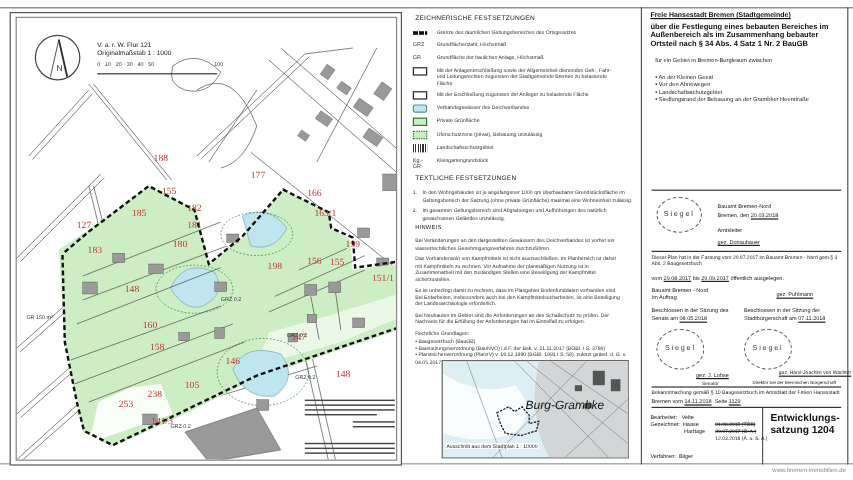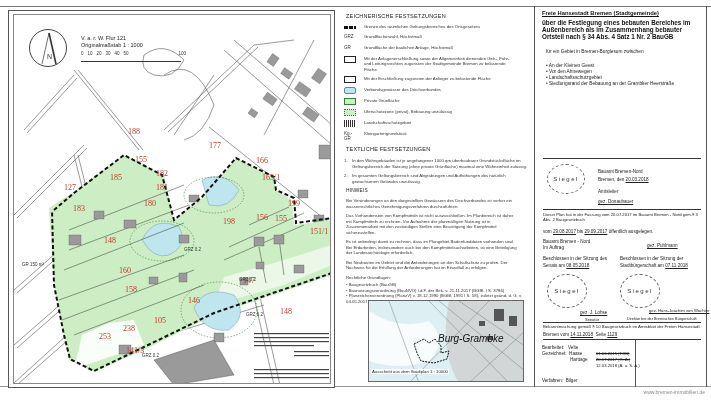--- a/index.html
+++ b/index.html
@@ -403,16 +403,18 @@
       <span>Haase</span>
     </div>
     <div class="tb-small" style="left:36px;top:17px">Harttage</div>
     <div class="tb-small" style="left:62px;top:11px;font-size:4.2px;text-decoration:line-through">01.06.2015 (TÖB)</div>
     <div class="tb-small" style="left:62px;top:17px;font-size:4.2px;text-decoration:line-through">20.07.2017 (Ö. A.)</div>
     <div class="tb-small" style="left:62px;top:23px;font-size:4.2px">12.03.2018 (Ä. u. S. A.)</div>
     <div class="tb-small" style="left:8px;top:38px">
       <span>Verfahren:</span>&nbsp;
       <span>Bilger</span>
     </div>
+    <div class="footer-title" style="white-space:pre-line">Entwicklungs-
+satzung 1204</div>
   </div>
 
   <div class="watermark">www.bremen-immobilien.de</div>
 </div>
 
 </body></html>

